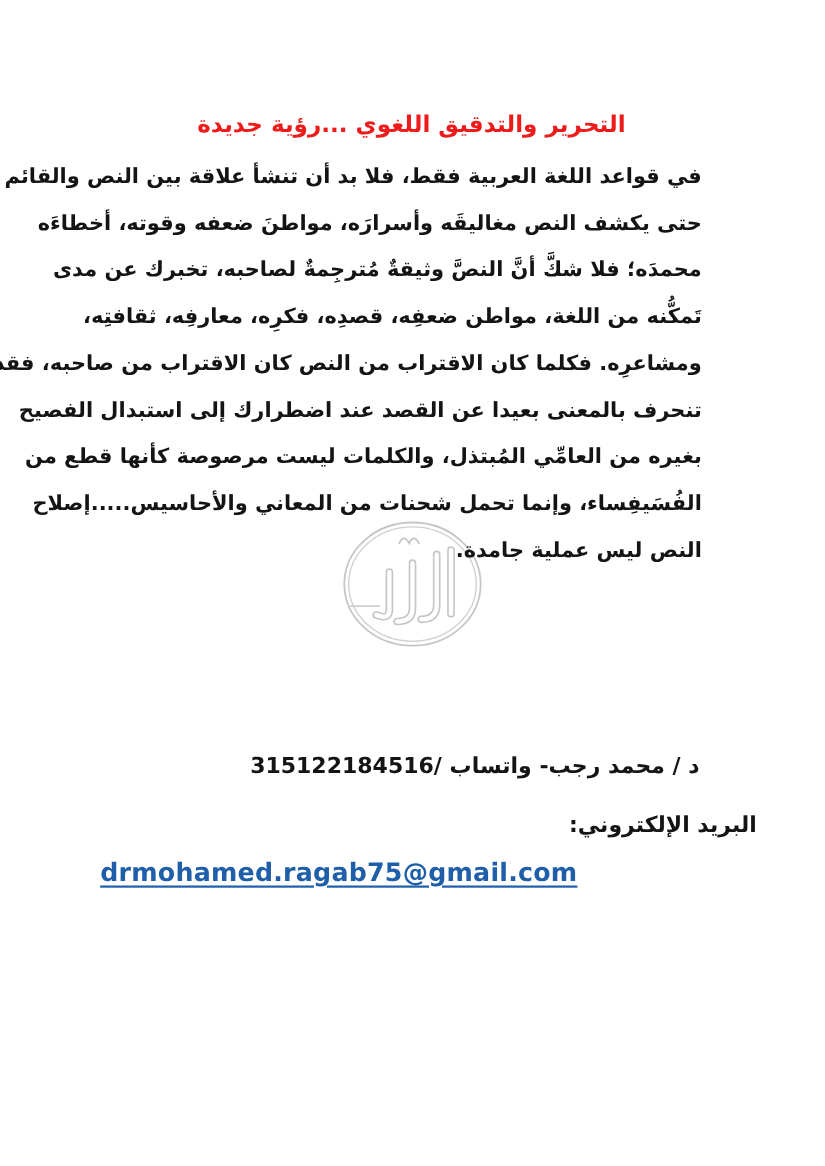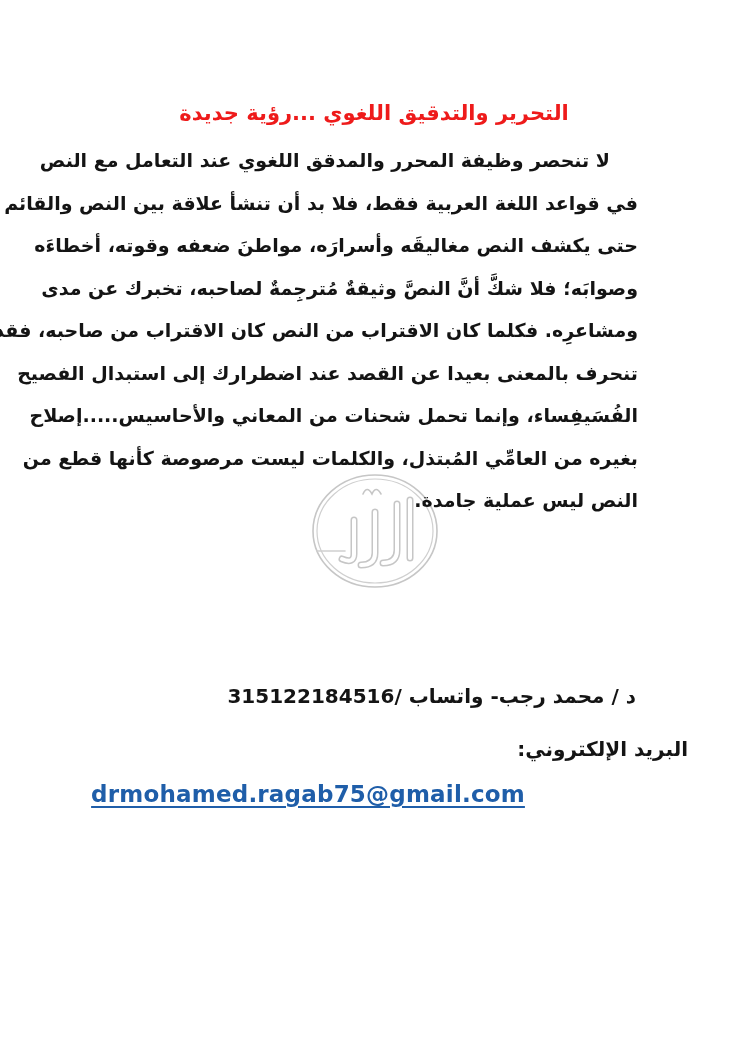--- a/index.html
+++ b/index.html
@@ -107,28 +107,28 @@
         <path d="M 43 48 L 43 82 Q 43 92 31 87"></path>
       </g>
       <path d="M 52 22 q 4 -9 9 0 q 4 -9 9 0" stroke="#c6c6c6" stroke-width="1.6"></path>
       <path d="M 6 79 H 34" stroke="#cfcfcf" stroke-width="1.6"></path>
     </g>
   </svg>
 
   <div class="title">التحرير والتدقيق اللغوي ...رؤية جديدة</div>
 
   <div class="paragraph">
-    <div class="pline first">لا تنحصر وظيفة المحرر والمدقق اللغوي عند التعامل مع النص</div>
     <div class="pline">في قواعد اللغة العربية فقط، فلا بد أن تنشأ علاقة بين النص والقائم</div>
     <div class="pline">حتى يكشف النص مغاليقَه وأسرارَه، مواطنَ ضعفه وقوته، أخطاءَه</div>
-    <div class="pline">وصوابَه؛ فلا شكَّ أنَّ النصَّ وثيقةٌ مُترجِمةٌ لصاحبه، تخبرك عن مدى</div>
+    <div class="pline">محمدَه؛ فلا شكَّ أنَّ النصَّ وثيقةٌ مُترجِمةٌ لصاحبه، تخبرك عن مدى</div>
+    <div class="pline">تَمكُّنه من اللغة، مواطن ضعفِه، قصدِه، فكرِه، معارفِه، ثقافتِه،</div>
     <div class="pline">ومشاعرِه. فكلما كان الاقتراب من النص كان الاقتراب من صاحبه، فقد</div>
     <div class="pline">تنحرف بالمعنى بعيدا عن القصد عند اضطرارك إلى استبدال الفصيح</div>
+    <div class="pline">بغيره من العامِّي المُبتذل، والكلمات ليست مرصوصة كأنها قطع من</div>
     <div class="pline">الفُسَيفِساء، وإنما تحمل شحنات من المعاني والأحاسيس.....إصلاح</div>
-    <div class="pline">بغيره من العامِّي المُبتذل، والكلمات ليست مرصوصة كأنها قطع من</div>
     <div class="pline last">النص ليس عملية جامدة.</div>
   </div>
 
   <div class="contact-line">د / محمد رجب-  واتساب /315122184516</div>
 
   <div class="email-label">البريد الإلكتروني:</div>
 
   <div class="email-row">
     <span class="email-link">drmohamed.ragab75@gmail.com</span>
   </div>

